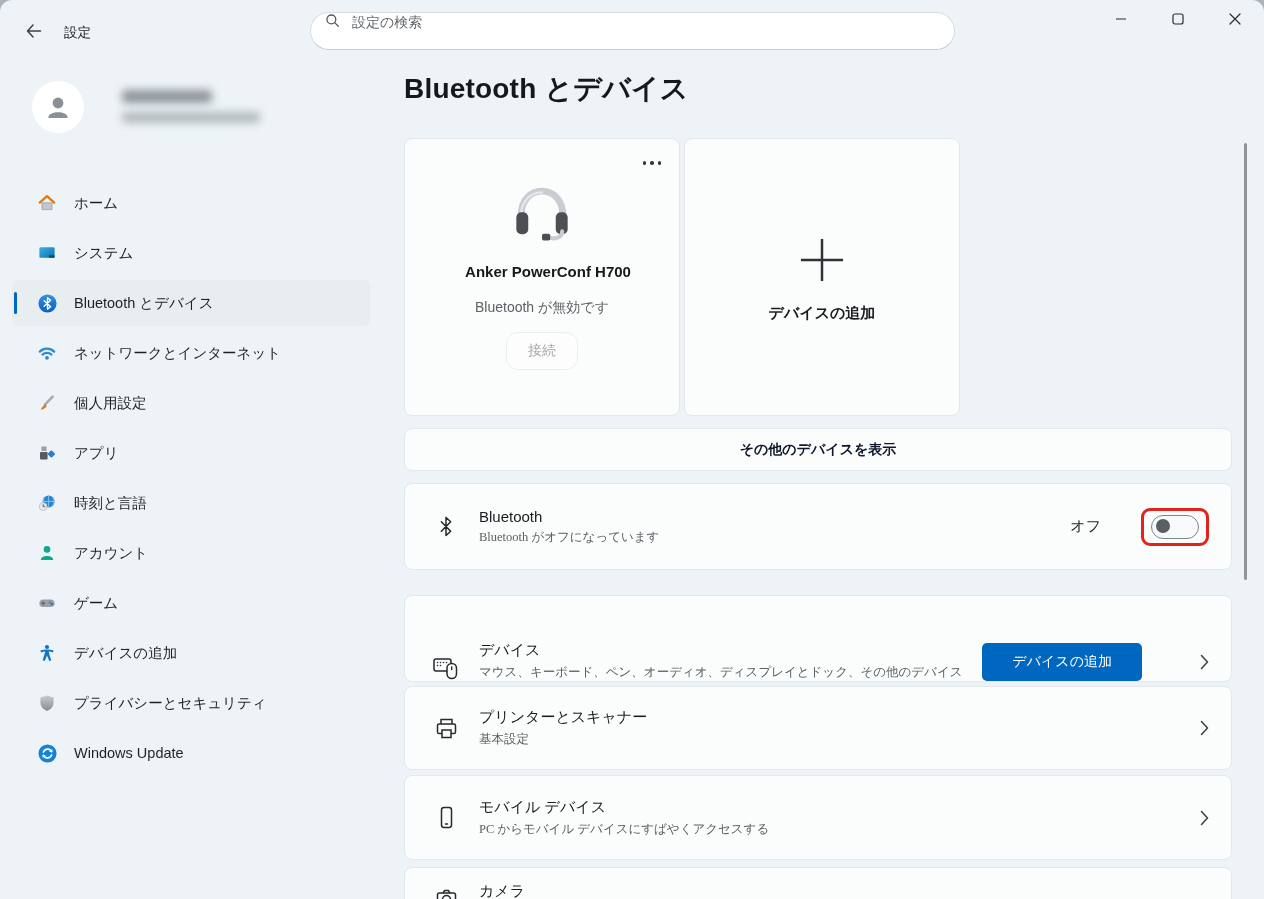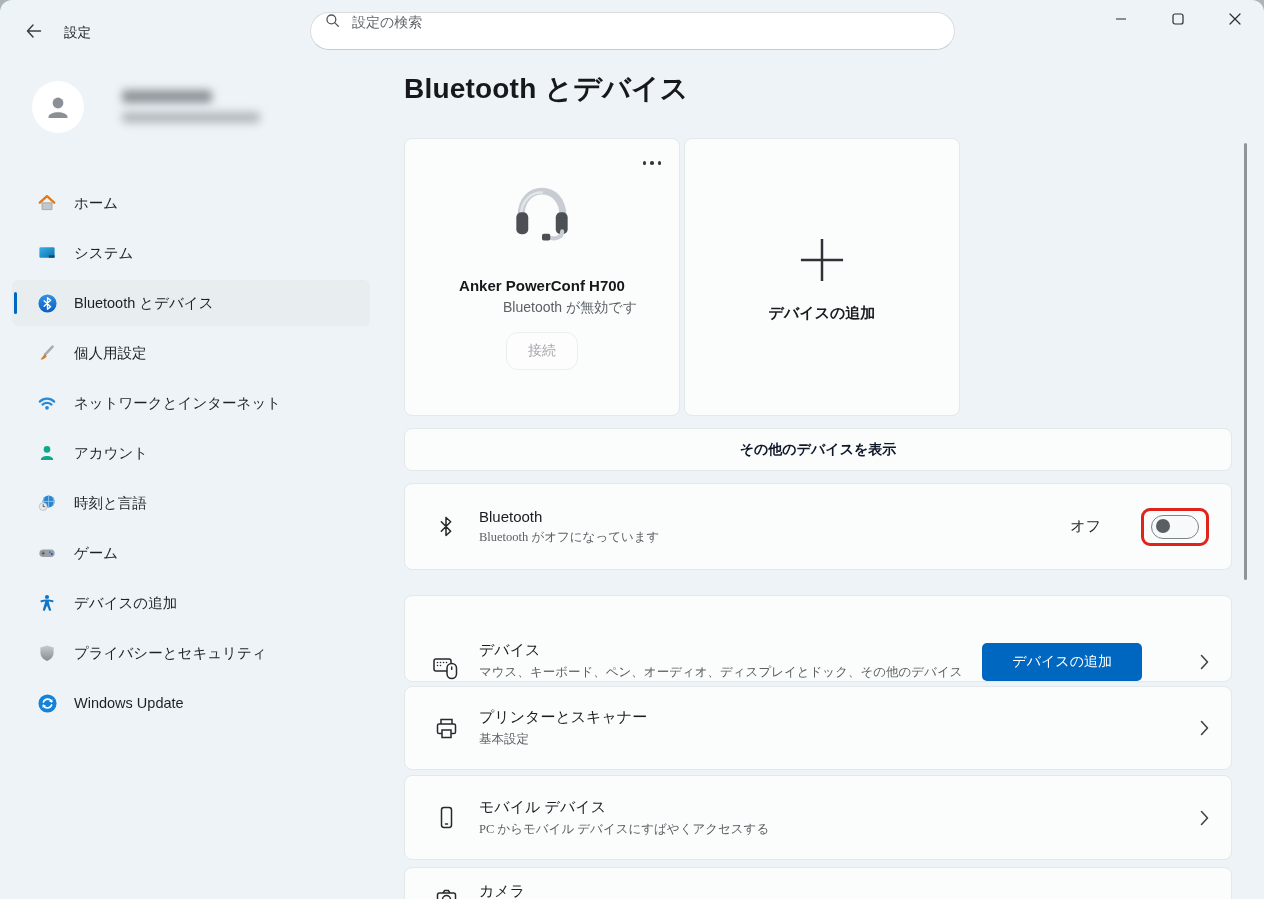--- a/index.html
+++ b/index.html
@@ -24,22 +24,22 @@
   .nav-icon{width:22px;height:20px;display:flex;align-items:center;justify-content:center;flex:none;}
   .nav-label{font-size:14.5px;color:#1d2125;}
   
   .page-title{position:absolute;left:404px;top:70px;font-size:28px;font-weight:700;color:#16181b;letter-spacing:.2px;}
   .card{position:absolute;background:#fbfdfd;border:1px solid #e3e8ea;border-radius:8px;box-sizing:border-box;}
   .device-card{left:404px;top:138px;width:276px;height:278px;}
   .add-card{left:684px;top:138px;width:276px;height:278px;cursor:pointer;}
   .more-dots{position:absolute;right:18px;top:22px;display:flex;gap:4px;cursor:pointer;}
   .more-dots i{width:3.5px;height:3.5px;border-radius:50%;background:#33383c;}
   .headset{position:absolute;left:50%;top:44px;transform:translateX(-50%);}
-  .device-name{position:absolute;top:138px;width:100%;text-align:center;font-size:15px;font-weight:700;color:#16181b;}
-  .device-status{position:absolute;top:160px;width:100%;text-align:center;font-size:14px;color:#5c6165;padding-left:28px;}
+  .device-name{position:absolute;top:124px;width:100%;text-align:center;font-size:15px;font-weight:700;color:#16181b;padding-left:6px;}
+  .device-status{position:absolute;top:160px;width:100%;text-align:center;font-size:14px;color:#5c6165;}
   .connect-btn{position:absolute;top:193px;left:50%;transform:translateX(-50%);padding:9px 21px;font-size:14px;color:#a3a7ab;background:#fdfdfe;border:1px solid #ebeeef;border-radius:12px;cursor:default;font-family:Liberation Sans, sans-serif;}
   .plus-wrap{position:absolute;left:50%;top:98px;transform:translateX(-50%);}
   .add-label{position:absolute;top:165px;width:100%;text-align:center;font-size:15px;font-weight:600;color:#191c1f;}
   .show-more{left:404px;top:428px;width:828px;height:43px;display:flex;align-items:center;justify-content:center;cursor:pointer;}
   .show-more span{font-size:14px;font-weight:600;color:#0f172a;}
   .row-card{left:404px;width:828px;display:flex;align-items:center;padding:0 22px 0 24px;cursor:pointer;}
   .bt-row{top:483px;height:87px;}
   .dev-row{top:595px;height:87px;align-items:flex-end;}
   .print-row{top:686px;height:84px;}
   .mobile-row{top:775px;height:85px;}
@@ -141,55 +141,65 @@
             </defs>
             <circle cx="10" cy="10" r="8.6" fill="url(#gbt)"></circle>
             <path d="M10 4.6 V15.4 M10 4.6 L13 7 L6.8 12.6 M10 15.4 L13 13 L6.8 7.4" stroke="#ffffff" stroke-width="1.3" fill="none" stroke-linecap="round" stroke-linejoin="round"></path>
           </svg>
         </span>
       <span class="nav-label">Bluetooth とデバイス</span>
     </li>
     <li class="nav-item">
       <span class="nav-icon">
           <svg width="20" height="20" viewBox="0 0 20 20">
-            <path d="M15.6 3.6 L8 11.6" stroke="#a7adb2" stroke-width="2.6" stroke-linecap="round"></path>
-            <path d="M8.6 11 C7 12 5.6 13.6 3.6 16.6 C6.2 16.4 8 15.4 9.6 13.4 Z" fill="#e07a1c"></path>
-          </svg>
-        </span>
-      <span class="nav-label">個人用設定</span>
-    </li>
-    <li class="nav-item">
-      <span class="nav-icon">
-          <svg width="20" height="20" viewBox="0 0 20 20">
             <path d="M2.8 8.6 C6.8 4.6 13.2 4.6 17.2 8.6" stroke="#2b8ad6" stroke-width="2.2" fill="none" stroke-linecap="round"></path>
             <path d="M5.5 11.6 C8 9.2 12 9.2 14.5 11.6" stroke="#2b8ad6" stroke-width="2.2" fill="none" stroke-linecap="round"></path>
             <circle cx="10" cy="14.8" r="1.9" fill="#2b8ad6"></circle>
           </svg>
         </span>
       <span class="nav-label">ネットワークとインターネット</span>
     </li>
     <li class="nav-item">
       <span class="nav-icon">
           <svg width="20" height="20" viewBox="0 0 20 20">
-            <circle cx="10" cy="6.4" r="3.3" fill="#0fa88c"></circle>
-            <path d="M3.8 17 c0-5.2 12.4-5.2 12.4 0 z" fill="#0fa88c"></path>
-          </svg>
-        </span>
-      <span class="nav-label">アカウント</span>
+            <path d="M15.6 3.6 L8 11.6" stroke="#a7adb2" stroke-width="2.6" stroke-linecap="round"></path>
+            <path d="M8.6 11 C7 12 5.6 13.6 3.6 16.6 C6.2 16.4 8 15.4 9.6 13.4 Z" fill="#e07a1c"></path>
+          </svg>
+        </span>
+      <span class="nav-label">個人用設定</span>
+    </li>
+    <li class="nav-item">
+      <span class="nav-icon">
+          <svg width="20" height="20" viewBox="0 0 20 20">
+            <rect x="3" y="9" width="7.6" height="7.6" rx="1" fill="#565c61"></rect>
+            <rect x="4.4" y="3.4" width="5.2" height="4.6" rx=".8" fill="#9aa0a5"></rect>
+            <rect x="11.6" y="8.2" width="5.6" height="5.6" rx="1" fill="#2b7cd3" transform="rotate(45 14.4 11)"></rect>
+          </svg>
+        </span>
+      <span class="nav-label">アプリ</span>
     </li>
     <li class="nav-item">
       <span class="nav-icon">
           <svg width="20" height="20" viewBox="0 0 20 20">
             <circle cx="11.6" cy="8.4" r="6" fill="#2b86d0"></circle>
             <path d="M5.6 8.4 H17.6 M11.6 2.4 V14.4 M7.4 3.8 C6 6.6 6 10.2 7.4 13 M15.8 3.8 C17.2 6.6 17.2 10.2 15.8 13" stroke="#8ec4ec" stroke-width=".9" fill="none"></path>
             <circle cx="6.2" cy="13.6" r="3.9" fill="#e9ebed" stroke="#b4bac0" stroke-width=".8"></circle>
             <path d="M6.2 11.6 V13.7 H7.8" stroke="#565c61" stroke-width="1" fill="none" stroke-linecap="round"></path>
           </svg>
         </span>
       <span class="nav-label">時刻と言語</span>
+    </li>
+    <li class="nav-item">
+      <span class="nav-icon">
+          <svg width="20" height="20" viewBox="0 0 20 20">
+            <circle cx="10" cy="6.4" r="3.3" fill="#0fa88c"></circle>
+            <path d="M3.8 17 c0-5.2 12.4-5.2 12.4 0 z" fill="#0fa88c"></path>
+          </svg>
+        </span>
+      <span class="nav-label">アカウント</span>
     </li>
     <li class="nav-item">
       <span class="nav-icon">
           <svg width="20" height="20" viewBox="0 0 20 20">
             <rect x="2.4" y="6.4" width="15.2" height="7.6" rx="3.8" fill="#9aa0a5"></rect>
             <path d="M6.2 8.8 v2.8 M4.8 10.2 h2.8" stroke="#565c61" stroke-width="1.1" stroke-linecap="round"></path>
             <circle cx="12.9" cy="9.2" r="1" fill="#2b7cd3"></circle>
             <circle cx="14.8" cy="10.9" r="1" fill="#1f4fb0"></circle>
           </svg>
         </span>

